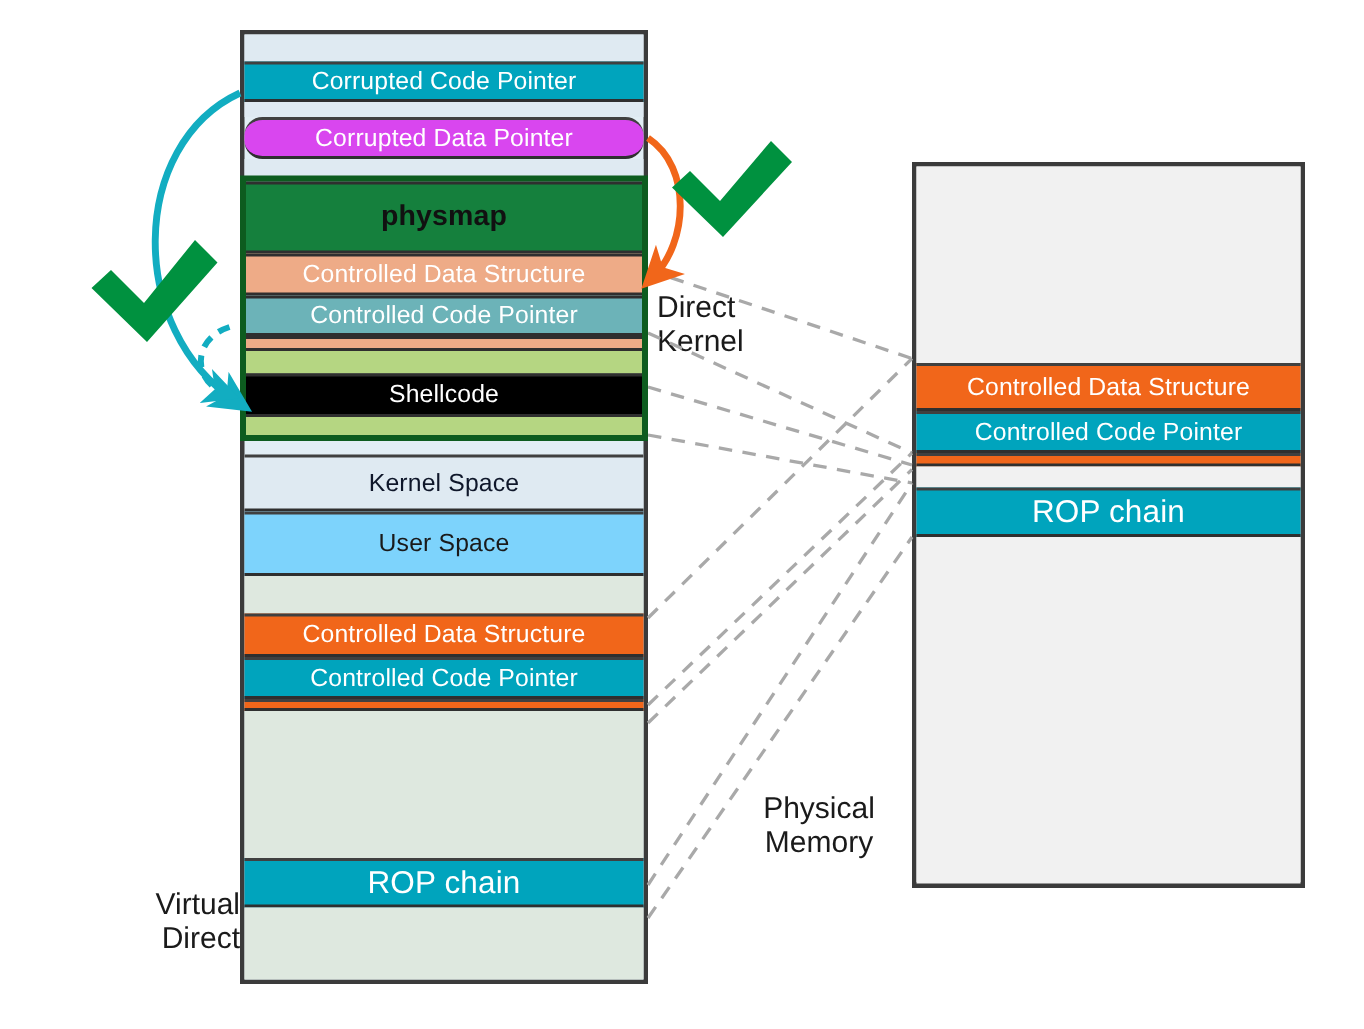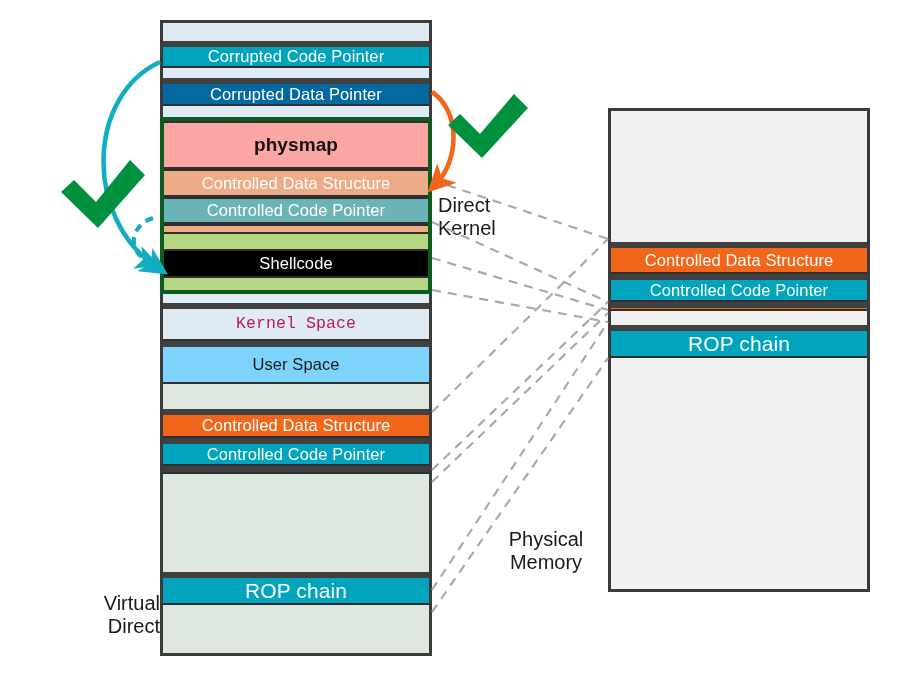--- a/index.html
+++ b/index.html
@@ -26,21 +26,21 @@
     box-sizing:border-box;
     width:100%;
     position:relative;
     display:flex;align-items:center;justify-content:center;
     color:#ffffff;
     font-size:16.5px;
     letter-spacing:.1px;
     line-height:1;
     white-space:nowrap;
   }
-  .seg.bordered{border-top:6px solid #404040;border-bottom:2px solid #2f2f2f;}
+  .seg.bordered{border-top:2px solid #404040;border-bottom:2px solid #2f2f2f;}
 
   
   #physmap-group{
     position:absolute;
     left:160px;top:117px;width:272px;height:177px;
     box-sizing:border-box;
     border:4px solid #0d5c1f;
     display:flex;flex-direction:column;
     z-index:3;
   }
@@ -82,26 +82,26 @@
       <line x1="432" y1="612" x2="608" y2="358"></line>
     </g>
   </svg>
 
   <div class="column" id="virtual-column">
       <div class="seg" style="height: 18px; background: rgb(223, 234, 242); color: rgb(26, 26, 26);"></div>
       <div class="seg bordered" style="height: 28px; background: rgb(0, 164, 189); color: rgb(255, 255, 255);">
         <span>Corrupted Code Pointer</span>
       </div>
       <div class="seg" style="height: 10px; background: rgb(223, 234, 242); color: rgb(26, 26, 26);"></div>
-      <div class="seg bordered" style="height: 28px; background: #0369a1; color: rgb(255, 255, 255);">
+      <div class="seg bordered" style="height: 28px; background: #d946ef; color: rgb(255, 255, 255); border-radius: 12px;">
         <span>Corrupted Data Pointer</span>
       </div>
       <div class="seg" style="height: 15px; background: rgb(223, 234, 242); color: rgb(26, 26, 26);"></div>
       <div style="height: 185px; background: transparent;"></div>
-      <div class="seg bordered" style="height: 39px; background: rgb(223, 234, 242); color: #be185d; font-family: Liberation Mono, monospace;">
+      <div class="seg bordered" style="height: 39px; background: rgb(223, 234, 242); color: #0f172a;">
         <span>Kernel Space</span>
       </div>
       <div class="seg bordered" style="height: 43px; background: #7dd3fc; color: rgb(26, 26, 26);">
         <span>User Space</span>
       </div>
       <div class="seg" style="height: 26px; background: rgb(222, 232, 223); color: rgb(26, 26, 26);"></div>
       <div class="seg bordered" style="height: 29px; background: rgb(241, 102, 26); color: rgb(255, 255, 255);">
         <span>Controlled Data Structure</span>
       </div>
       <div class="seg bordered" style="height: 28px; background: rgb(0, 164, 189); color: rgb(255, 255, 255);">
@@ -109,21 +109,21 @@
       </div>
       <div class="seg bordered" style="height: 8px; background: rgb(241, 102, 26); color: rgb(255, 255, 255);"></div>
       <div class="seg" style="height: 100px; background: rgb(222, 232, 223); color: rgb(26, 26, 26);"></div>
       <div class="seg bordered" style="height: 33px; background: rgb(0, 164, 189); color: rgb(255, 255, 255); font-size: 21px;">
         <span>ROP chain</span>
       </div>
       <div class="seg" style="height: 49px; background: rgb(222, 232, 223); color: rgb(26, 26, 26);"></div>
     </div>
 
   <div id="physmap-group">
-      <div class="seg bordered" style="height: 50px; background: #fca5a5; color: rgb(17, 17, 17); font-weight: 700; font-size: 19px;">
+      <div class="seg bordered" style="height: 50px; background: #15803d; color: rgb(17, 17, 17); font-weight: 700; font-size: 19px;">
         <span>physmap</span>
       </div>
       <div class="seg bordered" style="height: 30px; background: rgb(238, 171, 135); color: rgb(255, 255, 255);">
         <span>Controlled Data Structure</span>
       </div>
       <div class="seg bordered" style="height: 28px; background: rgb(108, 179, 184); color: rgb(255, 255, 255);">
         <span>Controlled Code Pointer</span>
       </div>
       <div class="seg bordered" style="height: 10px; background: rgb(238, 171, 135); color: rgb(255, 255, 255);"></div>
       <div class="seg" style="height: 16px; background: rgb(181, 214, 130); color: rgb(17, 17, 17);"></div>

